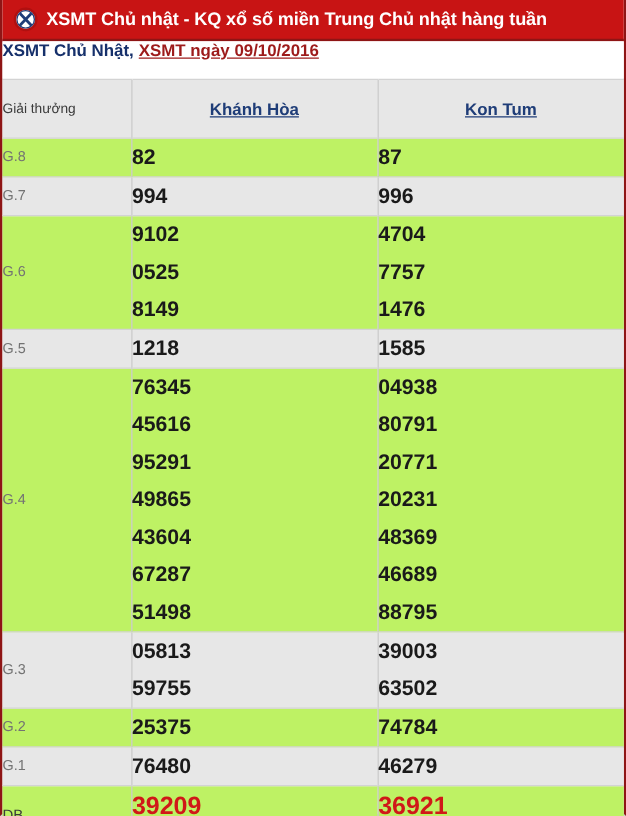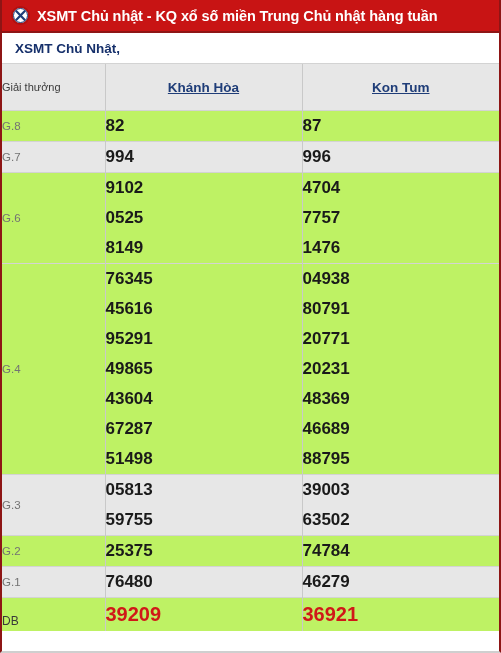--- a/index.html
+++ b/index.html
@@ -49,22 +49,21 @@
     color: #ffffff;
     font-size: 14.5px;
     font-weight: bold;
     letter-spacing: -0.1px;
     white-space: nowrap;
   }
   
   .subtitle-row {
     height: 30px;
     display: flex;
-    align-items: center;
-    padding-left: 13px;
+    align-items: flex-start;
     font-size: 13.5px;
     font-weight: bold;
     color: #16306b;
     background: #fff;
     box-sizing: border-box;
   }
   .subtitle-link {
     color: #9d1b1b;
     text-decoration: underline;
     margin-left: 4px;
@@ -152,20 +151,21 @@
       <svg width="15" height="15" viewBox="0 0 15 15" aria-hidden="true">
         <circle cx="7.5" cy="7.5" r="7" fill="#ffffff" stroke="#1f3d78" stroke-width="1"></circle>
         <path d="M3.4 3.2 L11.6 11.8 M11.6 3.2 L3.4 11.8" stroke="#1f3d78" stroke-width="2.2" stroke-linecap="round"></path>
       </svg>
     </span>
     <span class="titlebar-title">XSMT Chủ nhật - KQ xổ số miền Trung Chủ nhật hàng tuần</span>
   </div>
 
   <div class="subtitle-row">
     <span>XSMT Chủ Nhật,</span>
+    <a class="subtitle-link" href="#">XSMT ngày 09/10/2016</a>
   </div>
 
   <table class="results">
     <colgroup>
       <col class="c-prize">
         <col class="c-prov">
         <col class="c-prov">
     </colgroup>
     <thead>
       <tr>
@@ -203,20 +203,29 @@
             <div class="numline">9102</div>
             <div class="numline">0525</div>
             <div class="numline">8149</div>
           </td>
           <td class="num-cell">
             <div class="numline">4704</div>
             <div class="numline">7757</div>
             <div class="numline">1476</div>
           </td>
         </tr>
+        <tr class="shaded">
+          <td class="prize-cell">G.5</td>
+          <td class="num-cell">
+            <div class="numline">1218</div>
+          </td>
+          <td class="num-cell">
+            <div class="numline">1585</div>
+          </td>
+        </tr>
         <tr class="plain">
           <td class="prize-cell">G.4</td>
           <td class="num-cell">
             <div class="numline">76345</div>
             <div class="numline">45616</div>
             <div class="numline">95291</div>
             <div class="numline">49865</div>
             <div class="numline">43604</div>
             <div class="numline">67287</div>
             <div class="numline">51498</div>

